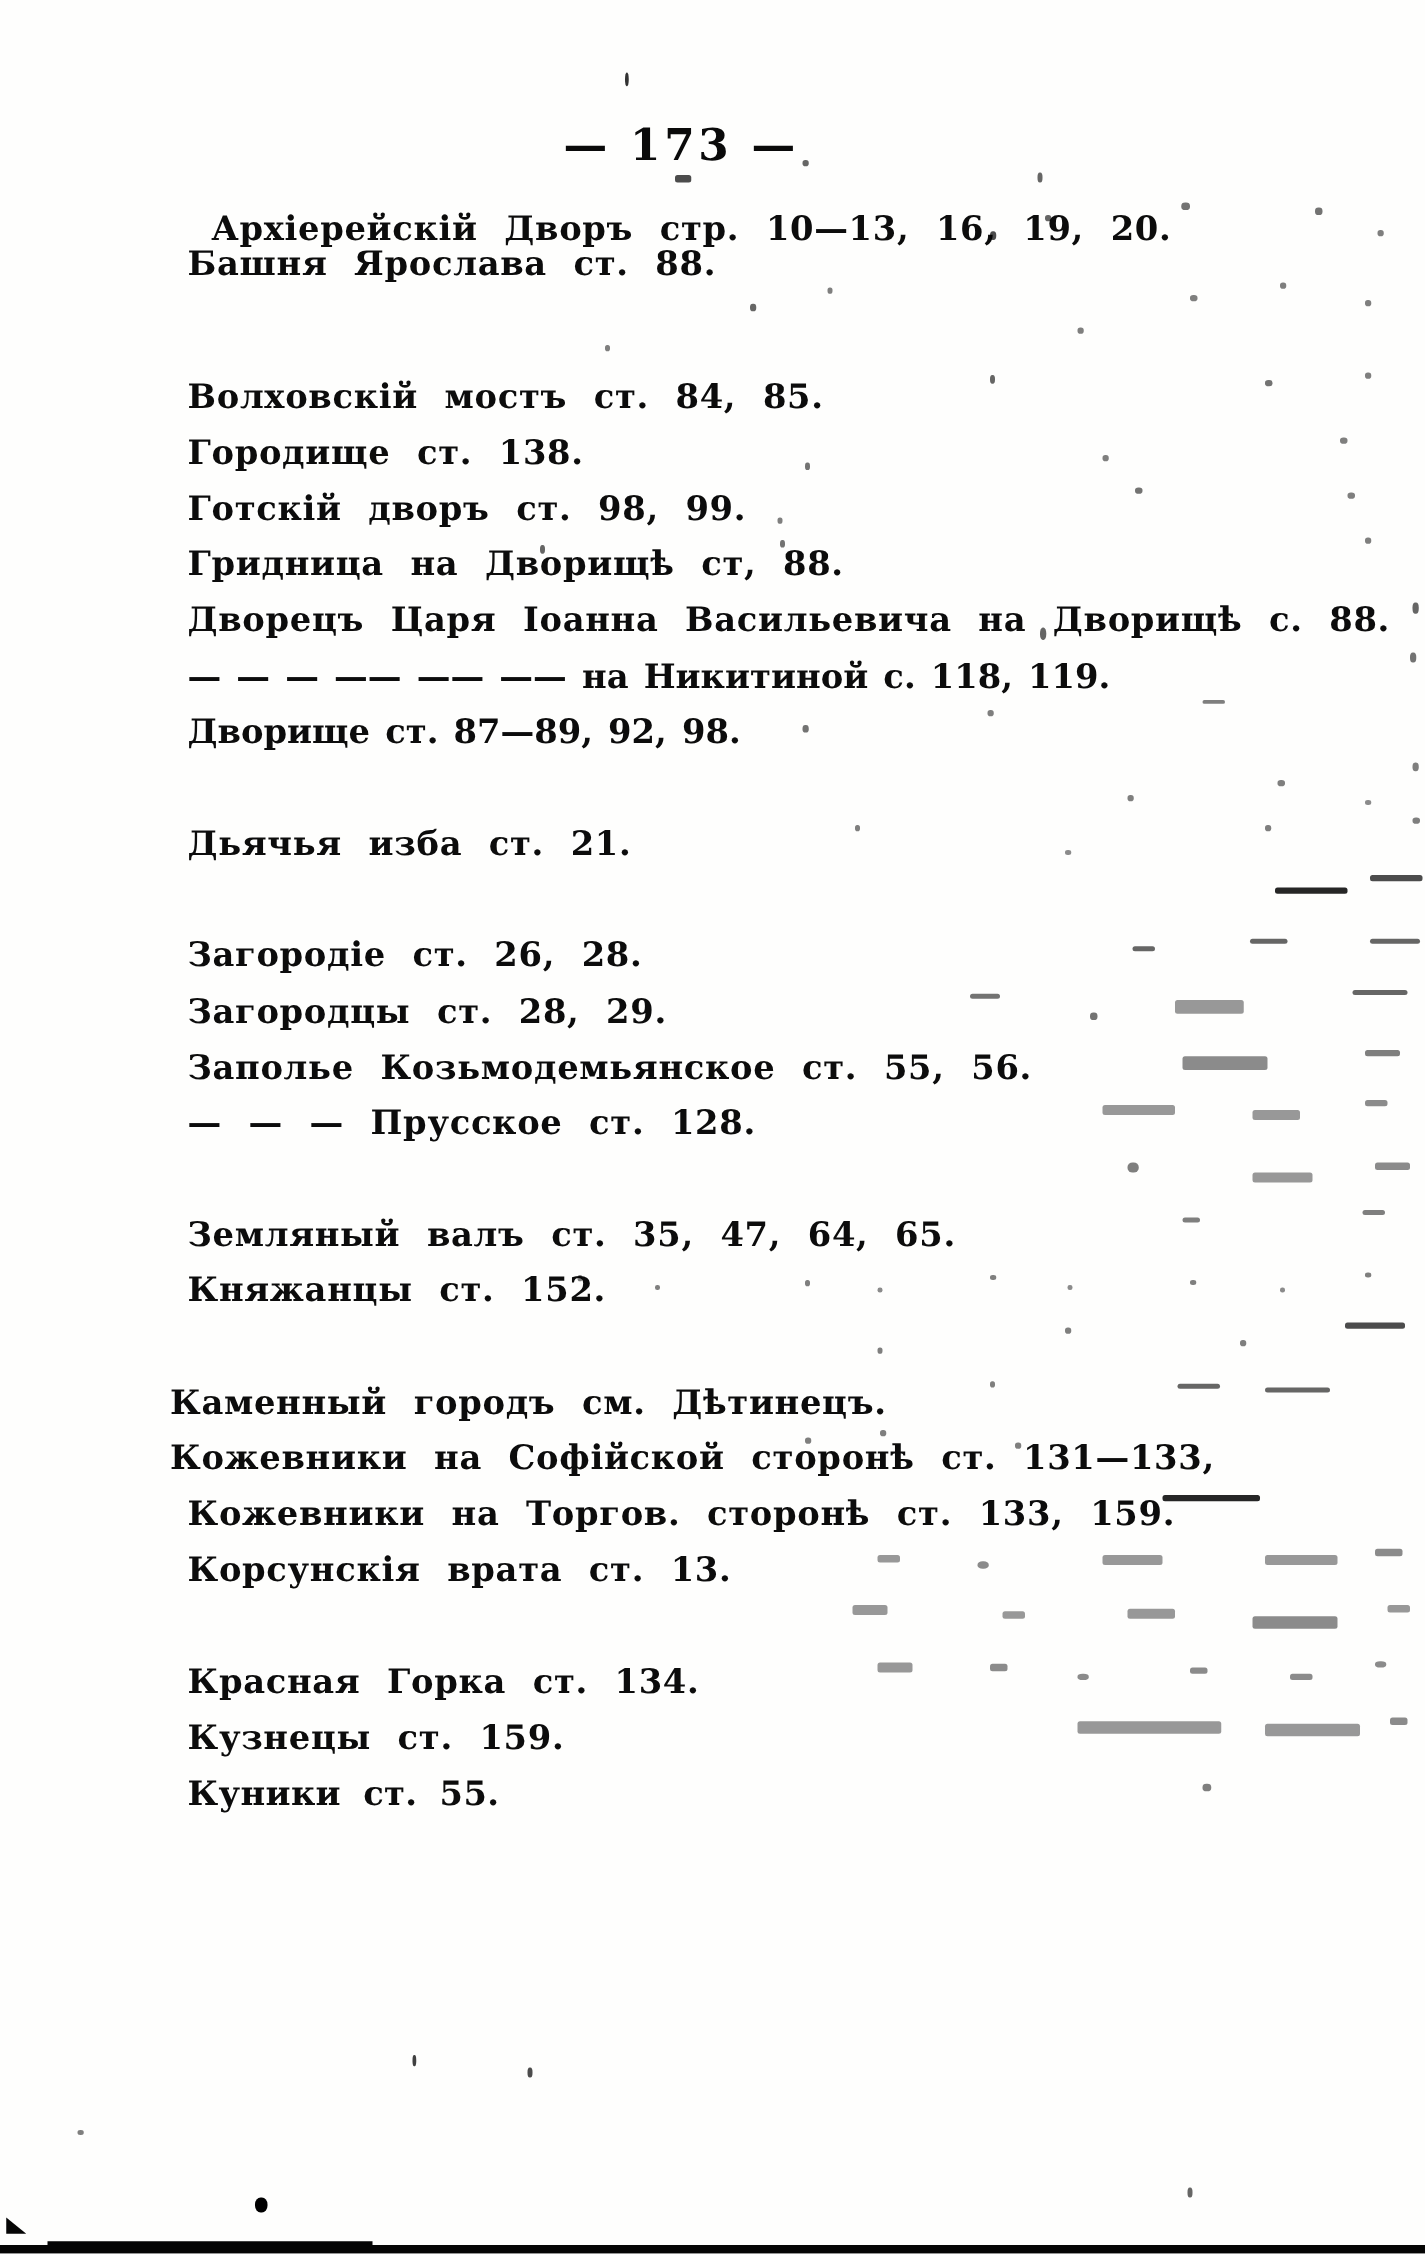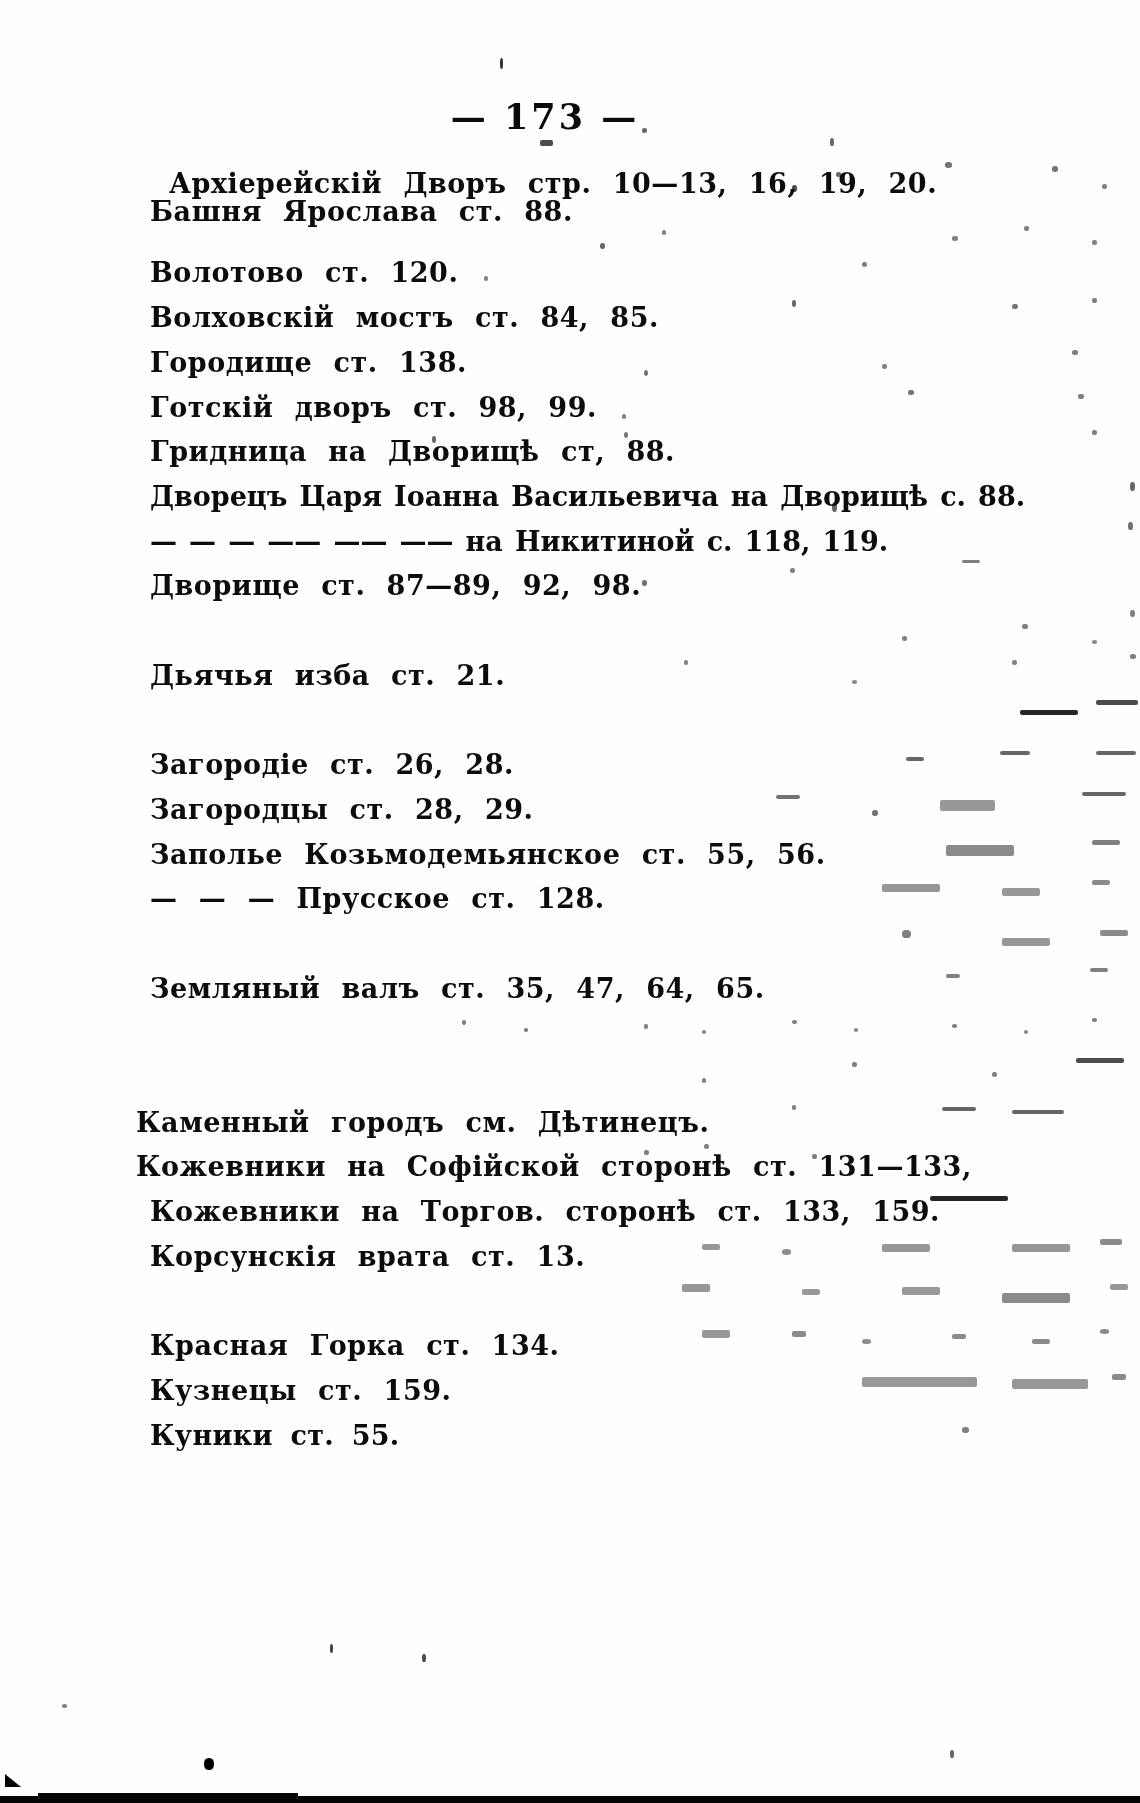--- a/index.html
+++ b/index.html
@@ -86,34 +86,34 @@
 
 <div class="page">
 
   <div class="page-header">
     <span>— 173 —</span>
   </div>
 
   <div id="index-list">
       <div class="entry" style="top: 170px;">Архіерейскій Дворъ стр. 10—13, 16, 19, 20.</div>
       <div class="entry" style="top: 198px; text-align: center;">Башня Ярослава ст. 88.</div>
-      <div class="entry" style="top: 259.4px;">Волотово ст. 120.</div>
       <div class="entry" style="top: 304.1px;">Волховскій мостъ ст. 84, 85.</div>
       <div class="entry" style="top: 348.8px;">Городище ст. 138.</div>
       <div class="entry" style="top: 393.5px;">Готскій дворъ ст. 98, 99.</div>
       <div class="entry" style="top: 438.2px;">Гридница на Дворищѣ ст, 88.</div>
       <div class="entry" style="top: 482.9px;">Дворецъ Царя Іоанна Васильевича на Дворищѣ с. 88.</div>
       <div class="entry" style="top: 527.6px;">— — — —— —— —— на Никитиной с. 118, 119.</div>
       <div class="entry" style="top: 572.3px;">Дворище ст. 87—89, 92, 98.</div>
       <div class="entry" style="top: 661.7px;">Дьячья изба ст. 21.</div>
       <div class="entry" style="top: 751.1px;">Загородіе ст. 26, 28.</div>
       <div class="entry" style="top: 795.8px;">Загородцы ст. 28, 29.</div>
       <div class="entry" style="top: 840.5px;">Заполье Козьмодемьянское ст. 55, 56.</div>
       <div class="entry" style="top: 885.2px;">— — — Прусское ст. 128.</div>
       <div class="entry" style="top: 974.6px;">Земляный валъ ст. 35, 47, 64, 65.</div>
+      <div class="entry" style="top: 1019.3px;">Княжанцы ст. 152.</div>
       <div class="entry" style="top: 1108.7px;">Каменный городъ см. Дѣтинецъ.</div>
       <div class="entry" style="top: 1153.4px;">Кожевники на Софійской сторонѣ ст. 131—133,</div>
       <div class="entry" style="top: 1198.1px;">Кожевники на Торгов. сторонѣ ст. 133, 159.</div>
       <div class="entry" style="top: 1242.8px;">Корсунскія врата ст. 13.</div>
       <div class="entry" style="top: 1332.2px;">Красная Горка ст. 134.</div>
       <div class="entry" style="top: 1376.9px;">Кузнецы ст. 159.</div>
       <div class="entry" style="top: 1421.6px;">Куники ст. 55.</div>
     </div>
 
   <div id="noise-layer">

